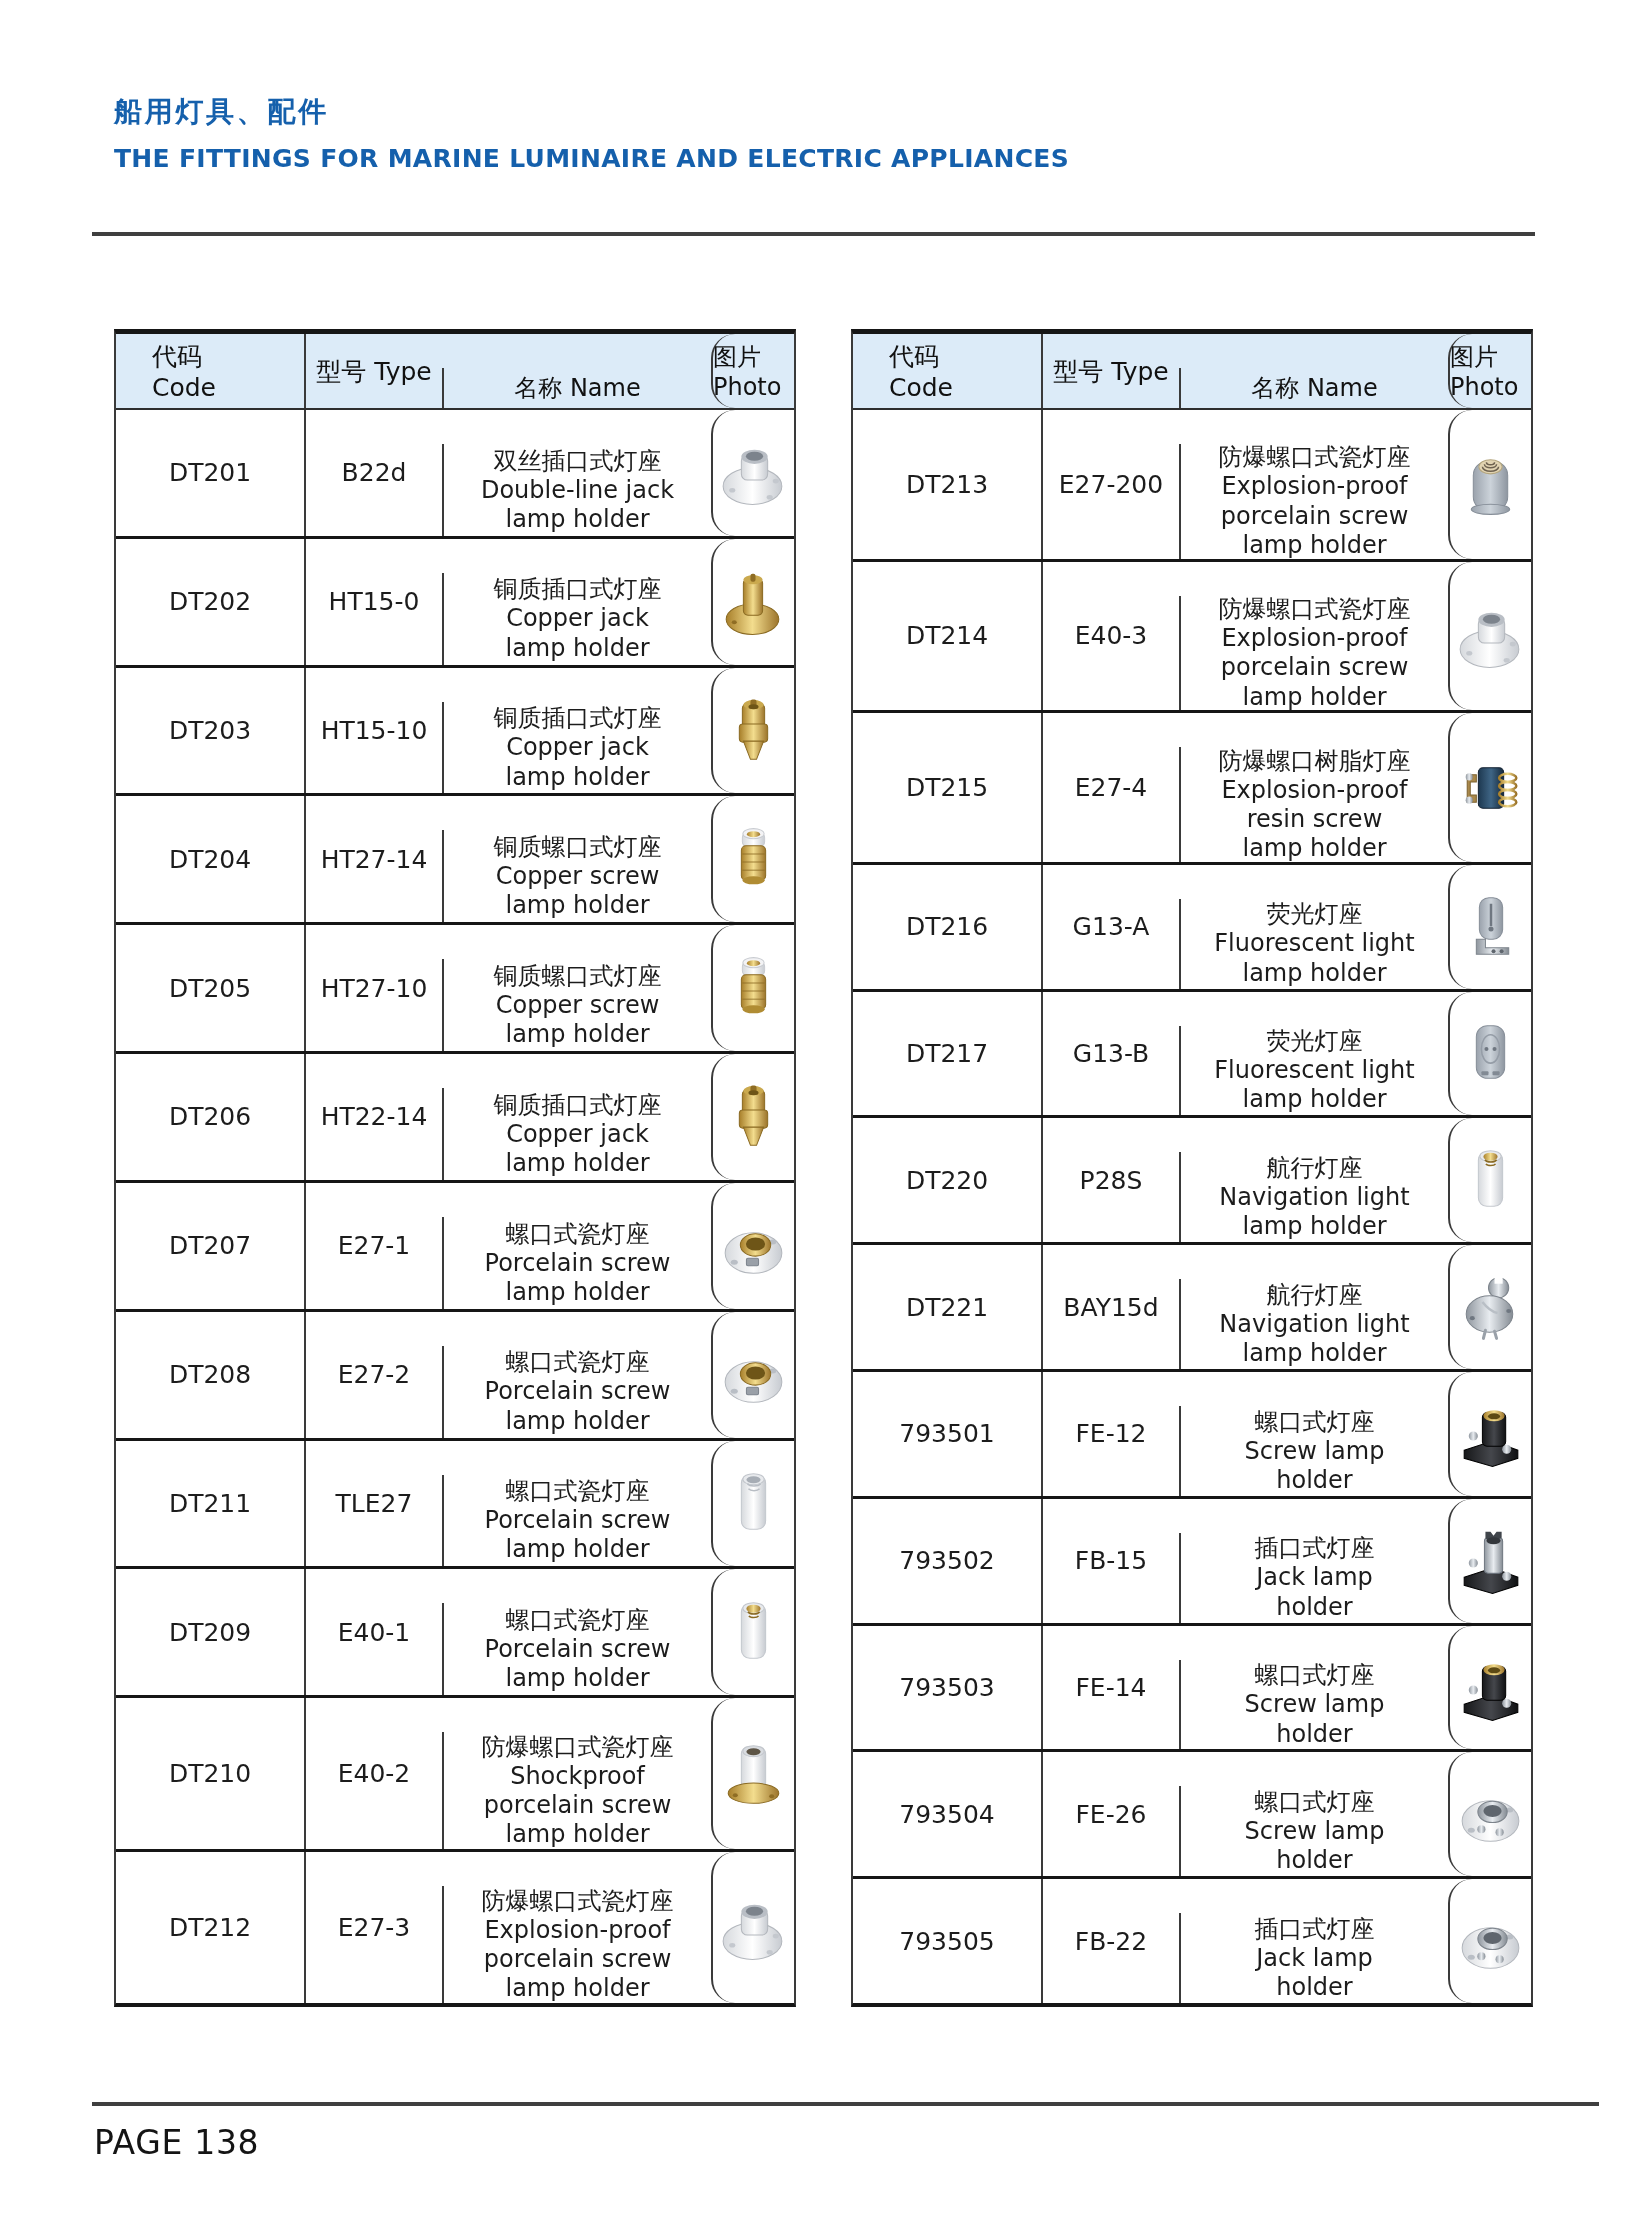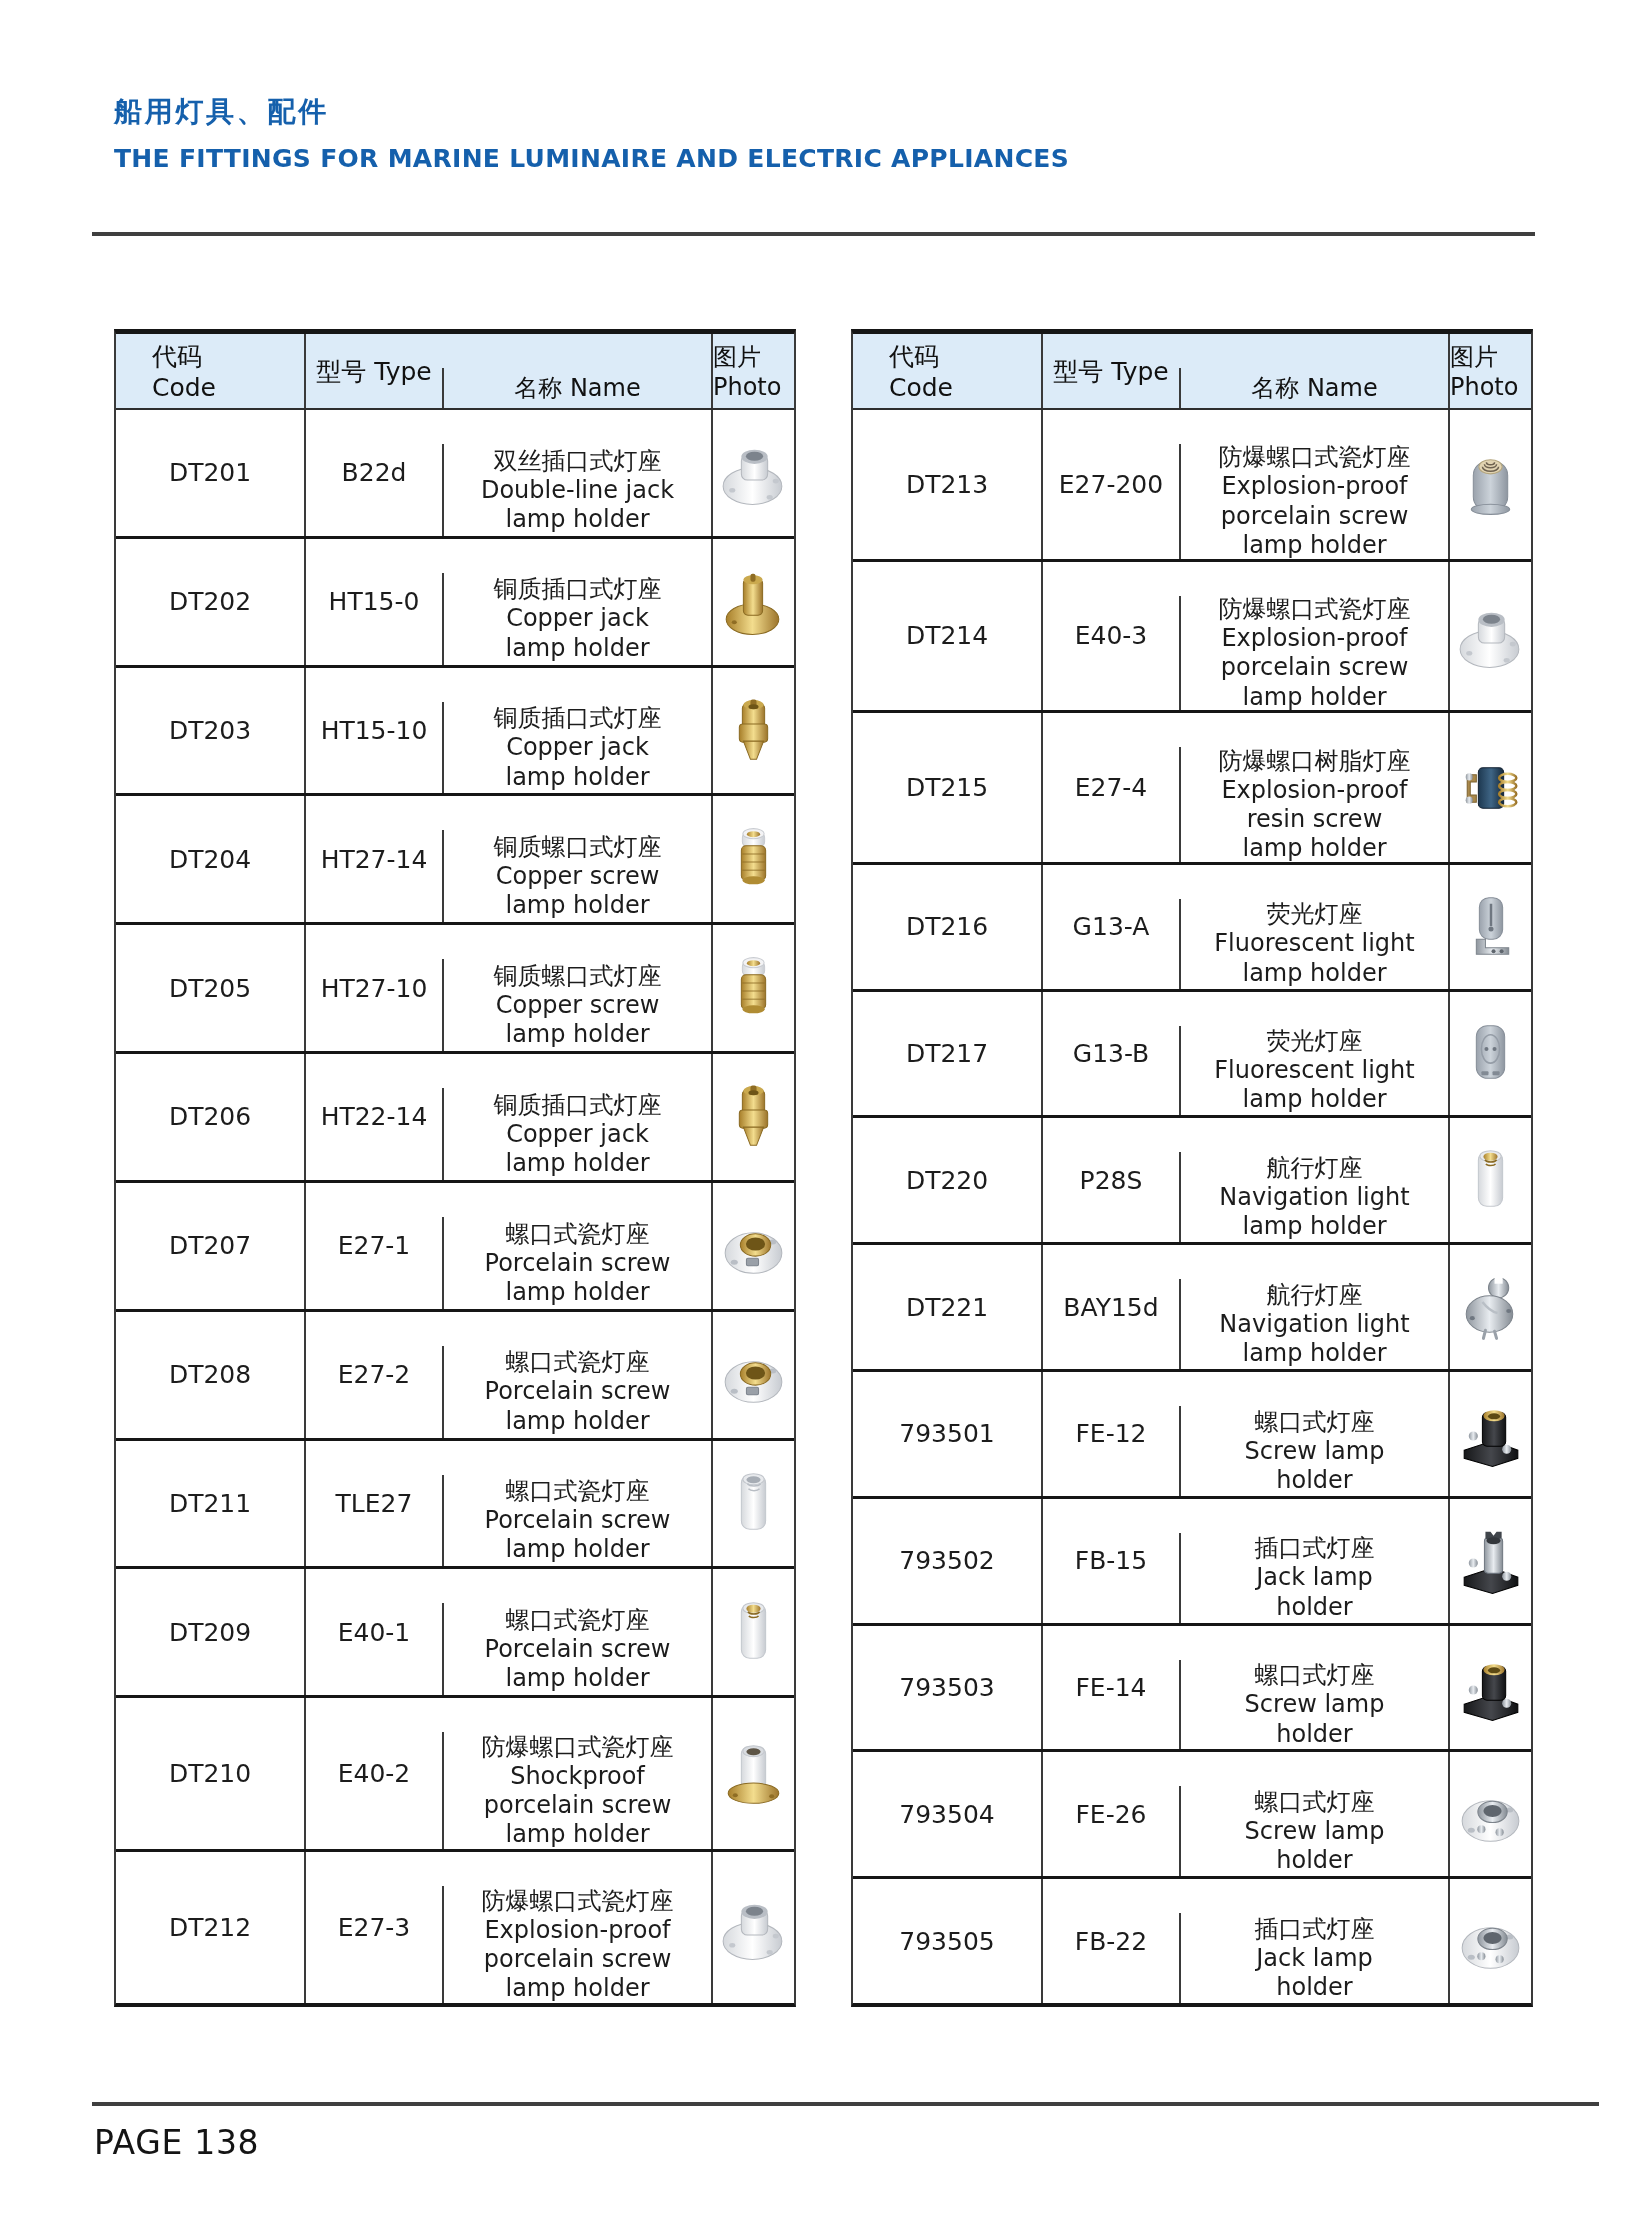--- a/index.html
+++ b/index.html
@@ -49,21 +49,21 @@
   .trow{flex:1 1 0;display:flex;min-height:0;}
   .trow + .trow{border-top:3.3px solid var(--border-heavy);}
   .cell{
     display:flex;align-items:center;justify-content:center;
     overflow:hidden;
   }
   .cell + .cell, .hcell + .hcell{border-left:2px solid var(--border-thin);}
   .c-code{flex:0 0 116px;}
   .c-type{flex:0 0 138px;}
   .c-name{flex:0 0 269px;flex-direction:column;text-align:center;padding:4px 9.3px;margin-top:34px;}
-  .c-photo{flex:1 1 auto;}
+  .c-photo{flex:1 1 auto;border-radius:24px;}
   .c-code,.c-type{font-size:25px;margin-left:36px;}
   .name-cn{font-size:24px;line-height:1.25;}
   .name-en{font-size:24px;line-height:1.22;white-space:pre-line;}
   .photo-svg{width:116px;height:116px;display:block;}
   .footer-rule{
     position:absolute;left:92px;top:2102px;width:1507px;height:4px;background:var(--rule);
   }
   .footer-label{
     position:absolute;left:94px;top:2123px;font-size:33px;color:#141414;letter-spacing:0.7px;text-align:right;
   }

